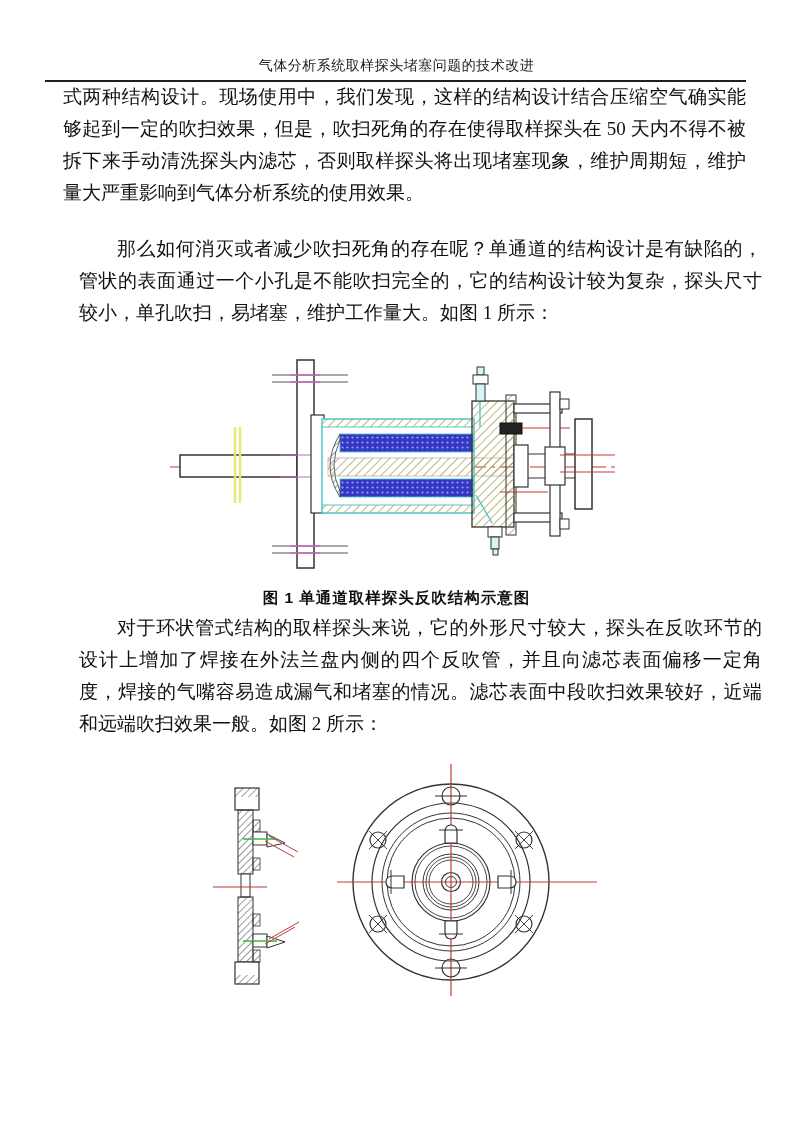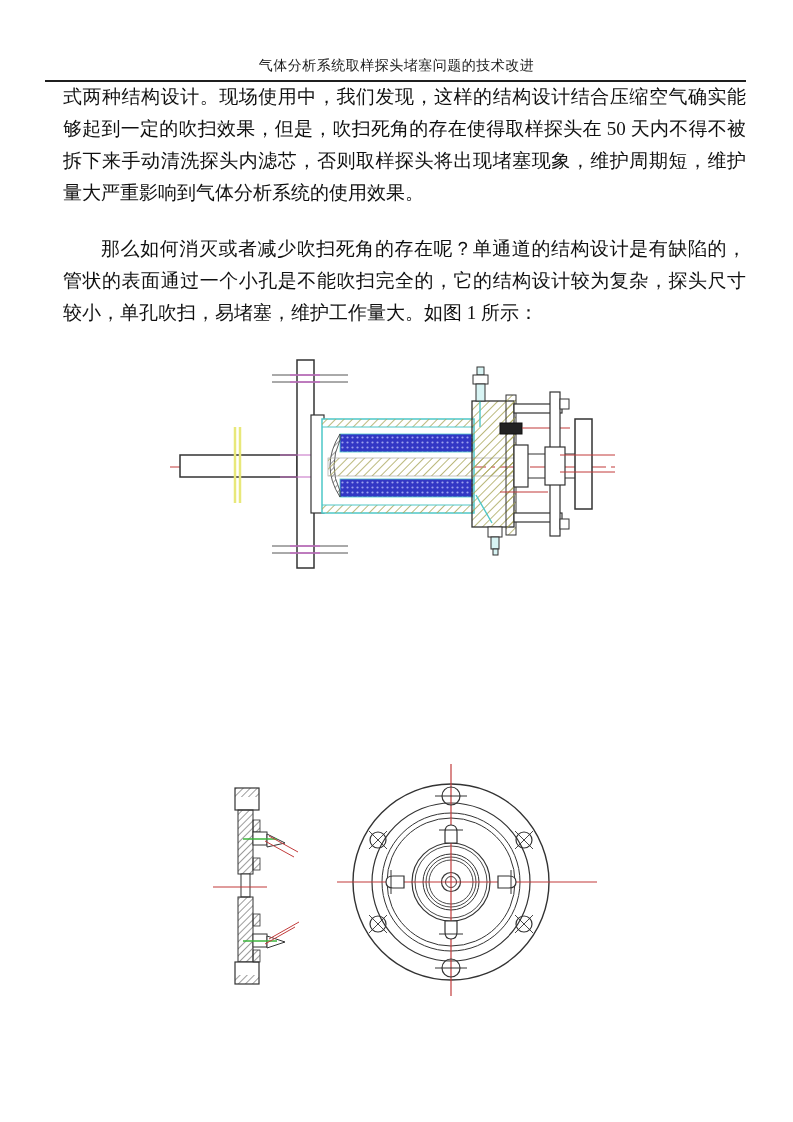--- a/index.html
+++ b/index.html
@@ -20,21 +20,21 @@
   .header-rule{
     position:absolute;top:80px;left:45px;width:701px;height:2px;
     background:#1f1f1f;
   }
   .par{
     position:absolute;left:63px;width:683px;
     font-size:19px;line-height:32px;
     text-align:justify;text-justify:inter-ideograph;
     color:#101010;margin:0;
   }
-  .par.indent{text-indent:2em;}
+  .par.indent{text-indent:2em;margin-left:16px;}
   #par1{top:81px;}
   #par2{top:233px;}
   #par3{top:612px;}
   .figure{position:absolute;}
   #fig1{top:355px;left:170px;}
   #fig2{top:762px;left:205px;}
   .caption{
     position:absolute;left:0;width:793px;text-align:center;
     font-family:"Liberation Sans", sans-serif;
     font-weight:bold;font-size:15.5px;letter-spacing:1px;color:#111;margin:0;
@@ -136,21 +136,23 @@
 
       <rect x="344" y="90" width="14" height="42" fill="#fff" stroke="#333" stroke-width="1.2"></rect>
       <line x1="358" y1="99" x2="415" y2="99" stroke="#333" stroke-width="1"></line>
       <line x1="358" y1="123" x2="415" y2="123" stroke="#333" stroke-width="1"></line>
       <rect x="375" y="92" width="20" height="38" fill="#fff" stroke="#333" stroke-width="1.2"></rect>
       <rect x="405" y="64" width="17" height="90" fill="#fff" stroke="#333" stroke-width="1.5"></rect>
       <line x1="390" y1="100" x2="445" y2="100" stroke="#c23b3b" stroke-width="1"></line>
       <line x1="390" y1="117" x2="445" y2="117" stroke="#c23b3b" stroke-width="1"></line>
     </svg>
   </div>
-
+  <p class="caption" id="cap1">图 1 单通道取样探头反吹结构示意图</p>
+
+  <p class="par indent" id="par3">对于环状管式结构的取样探头来说，它的外形尺寸较大，探头在反吹环节的设计上增加了焊接在外法兰盘内侧的四个反吹管，并且向滤芯表面偏移一定角度，焊接的气嘴容易造成漏气和堵塞的情况。滤芯表面中段吹扫效果较好，近端和远端吹扫效果一般。如图 2 所示：</p>
 
   <div class="figure" id="fig2">
     <svg width="410" height="240" viewBox="0 0 410 240">
       <defs>
         <pattern id="hatchDark2" width="5" height="5" patternUnits="userSpaceOnUse" patternTransform="rotate(45)">
           <line x1="0" y1="0" x2="0" y2="5" stroke="#3a3a3a" stroke-width="1"></line>
         </pattern>
       </defs>
 
       <g>

